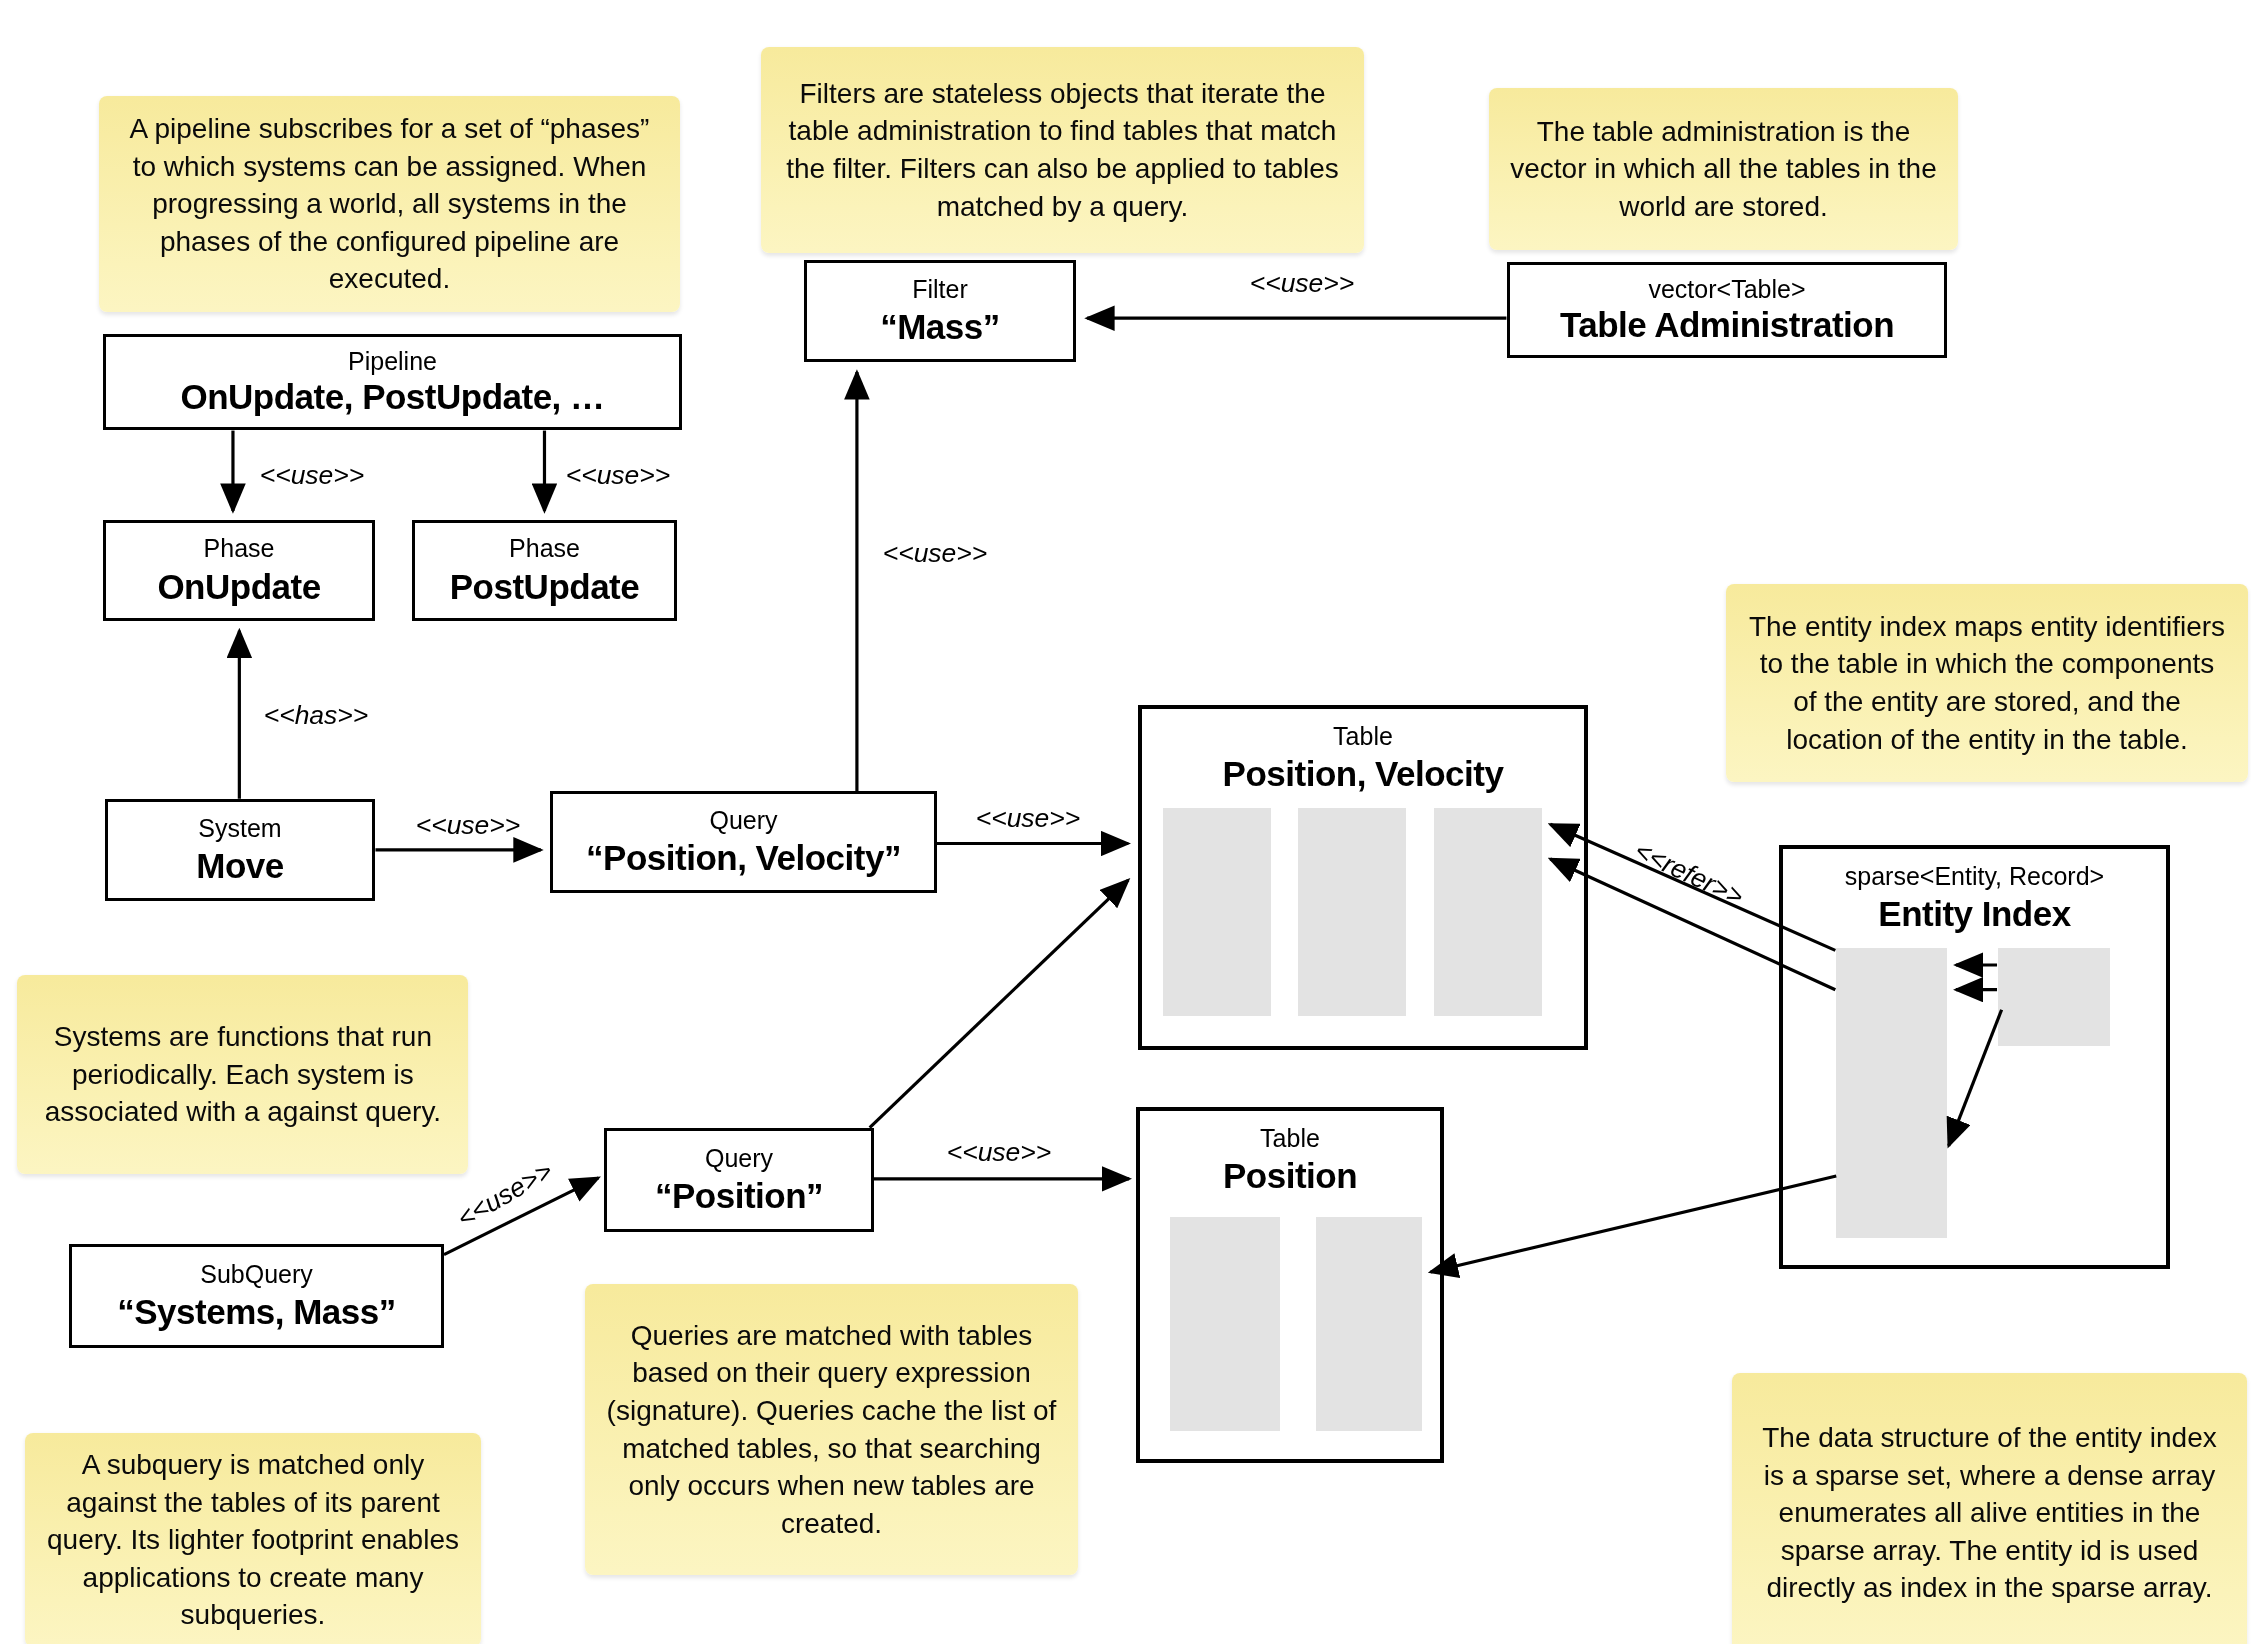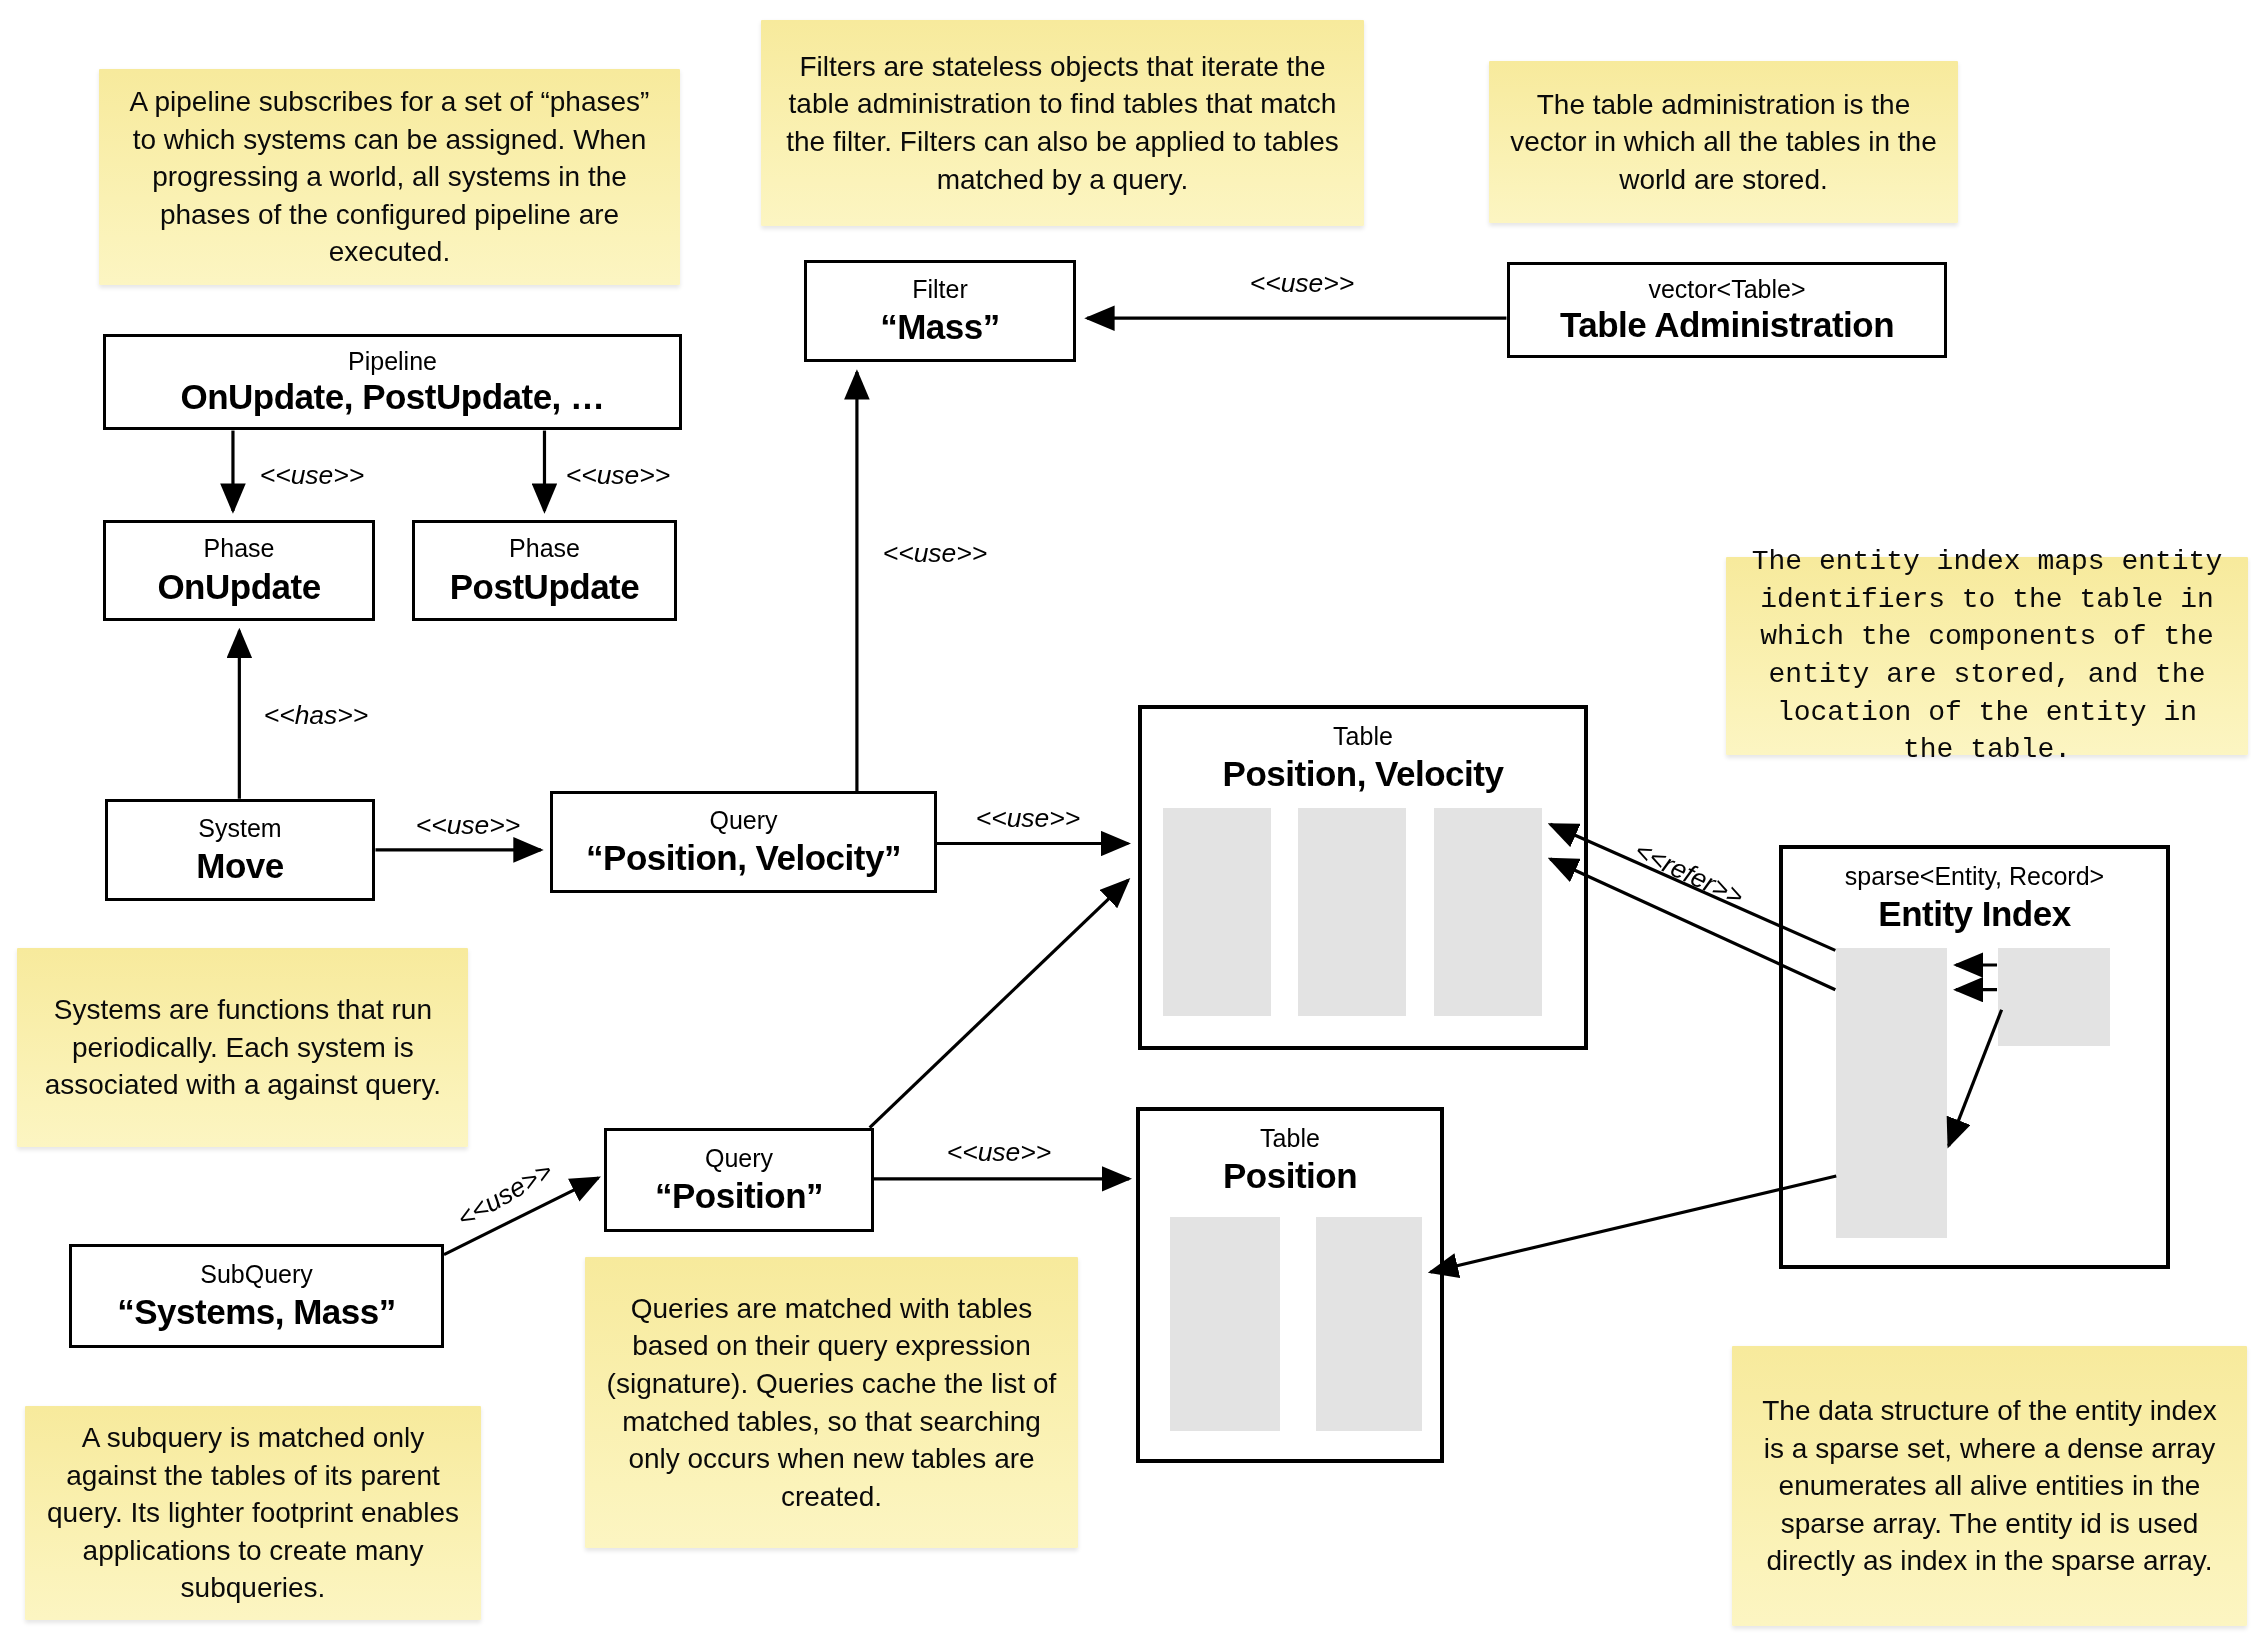--- a/index.html
+++ b/index.html
@@ -3,23 +3,23 @@
 <meta charset="utf-8">
 <style>
   html,body { margin:0; padding:0; background:#ffffff; }
   .stage {
     position:relative; width:2251px; height:1645px; background:#ffffff;
     font-family:"Liberation Sans", sans-serif; color:#000; overflow:hidden;
   }
   .note {
     position:absolute; box-sizing:border-box;
     background:linear-gradient(180deg,#f7ea9c 0%,#fbf3ba 78%,#fcf5c2 100%);
-    border-radius:1px; box-shadow:0 2.7px 4.6px rgba(0,0,0,0.10);
+    border-radius:8px; box-shadow:0 2.7px 4.6px rgba(0,0,0,0.10);
     display:flex; align-items:center; justify-content:center; text-align:center;
-    font-size:28px; line-height:1.34; padding:14.6px 18.3px; color:#0a0a0a;
+    font-size:28px; line-height:1.34; padding:14.6px 18.3px; color:#0a0a0a;margin-top:27px;
   }
   .ubox {
     position:absolute; box-sizing:border-box; background:#ffffff; border:3.7px solid #000;
     display:flex; flex-direction:column; align-items:center; justify-content:center;
     text-align:center; gap:3.7px;
   }
   .ubox.thick { border-width:4.6px; }
   .ubox.topalign { justify-content:flex-start; padding-top:12.8px; }
   .stereo { font-weight:normal; font-size:25px; line-height:1.15; }
   .bname  { font-weight:bold; font-size:35px; line-height:1.15; letter-spacing:-0.5px; }
@@ -37,21 +37,21 @@
 
 <div class="stage">
 
   <div class="note" style="left:99px; top:69px; width:581px; height:216px;">A pipeline subscribes for a set of “phases” to which systems can be assigned. When progressing a world, all systems in the phases of the configured pipeline are executed.</div>
 
   <div class="note" style="left:761px; top:20px; width:603px; height:206px;">Filters are stateless objects that iterate the table administration to find tables that match the filter. Filters can also be applied to tables matched by a query.</div>
 
   <div class="note" style="left:1489px; top:61px; width:469px; height:162px;">The table administration is the vector in which all the tables in the world are stored.</div>
 
 
-  <div class="note" style="left:1726px; top:557px; width:522px; height:198px;font-family:Liberation Mono, monospace;">The entity index maps entity identifiers to the table in which the components of the entity are stored, and the location of the entity in the table.</div>
+  <div class="note" style="left:1726px; top:557px; width:522px; height:198px;">The entity index maps entity identifiers to the table in which the components of the entity are stored, and the location of the entity in the table.</div>
 
   <div class="note" style="left:17.4px; top:948px; width:451px; height:199px;">Systems are functions that run periodically. Each system is associated with a against query.</div>
 
   <div class="note" style="left:585px; top:1257px; width:493px; height:291px;">Queries are matched with tables based on their query expression (signature). Queries cache the list of matched tables, so that searching only occurs when new tables are created.</div>
 
   <div class="note" style="left:25px; top:1406px; width:456px; height:214px;">A subquery is matched only against the tables of its parent query. Its lighter footprint enables applications to create many subqueries.</div>
 
   <div class="note" style="left:1732px; top:1346px; width:515px; height:280px;">The data structure of the entity index is a sparse set, where a dense array enumerates all alive entities in the sparse array. The entity id is used directly as index in the sparse array.</div>
 
   <div class="ubox" style="left:804px; top:260px; width:272px; height:102px;">

